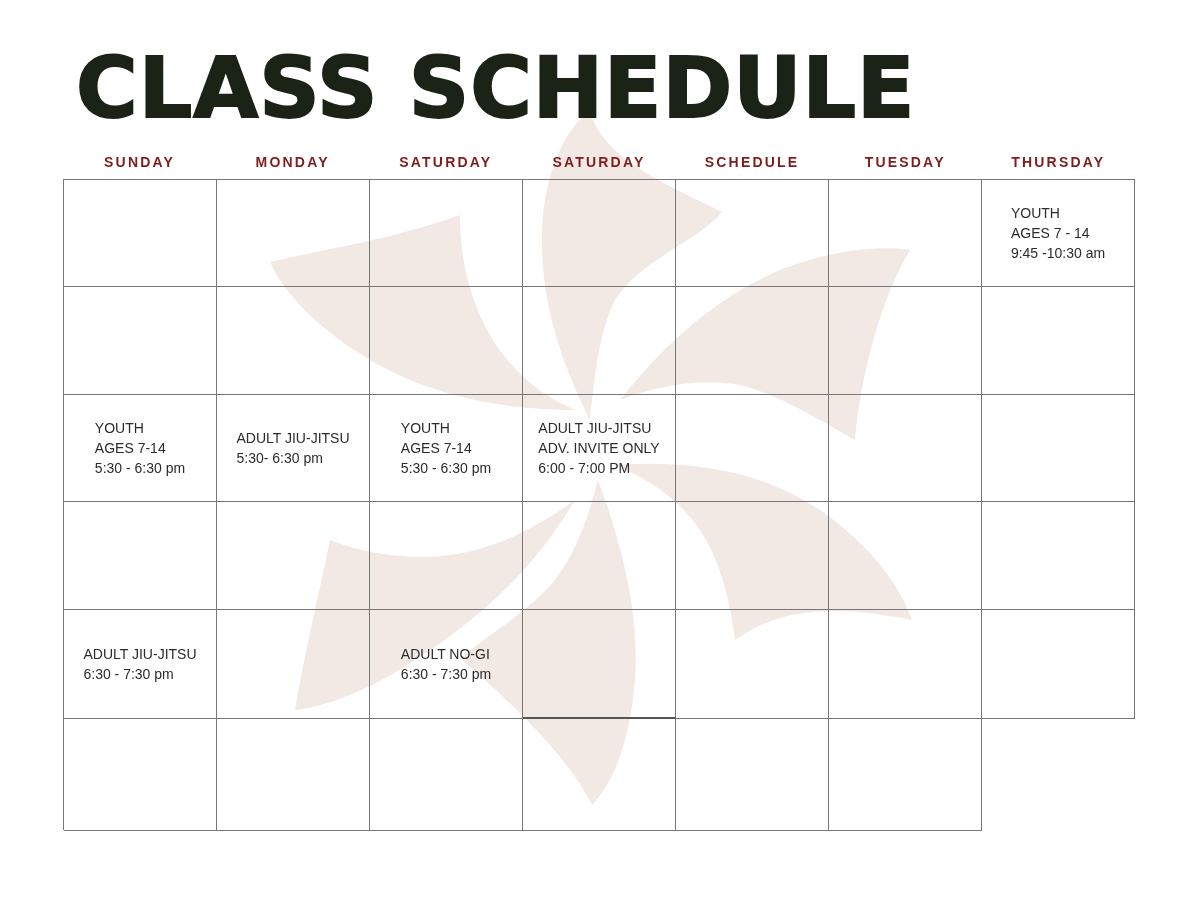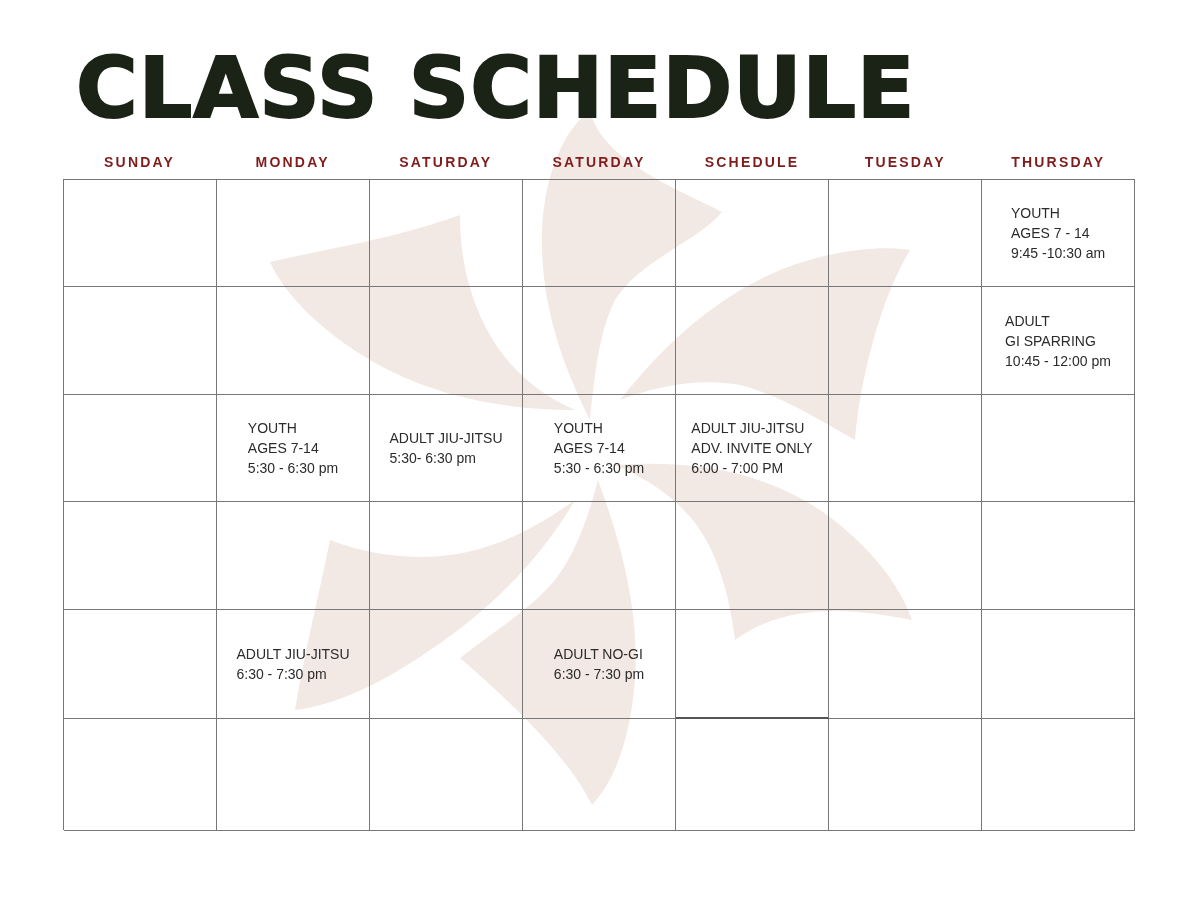--- a/index.html
+++ b/index.html
@@ -80,23 +80,20 @@
   <div class="cell">YOUTH
 AGES 7 - 14
 9:45 -10:30 am</div>
 
   <div class="cell"></div>
   <div class="cell"></div>
   <div class="cell"></div>
   <div class="cell"></div>
   <div class="cell"></div>
   <div class="cell"></div>
-  <div class="cell">ADULT
-GI SPARRING
-10:45 - 12:00 pm</div>
 
   <div class="cell"></div>
   <div class="cell">YOUTH
 AGES 7-14
 5:30 - 6:30 pm</div>
   <div class="cell">ADULT JIU-JITSU
 5:30- 6:30 pm</div>
   <div class="cell">YOUTH
 AGES 7-14
 5:30 - 6:30 pm</div>

